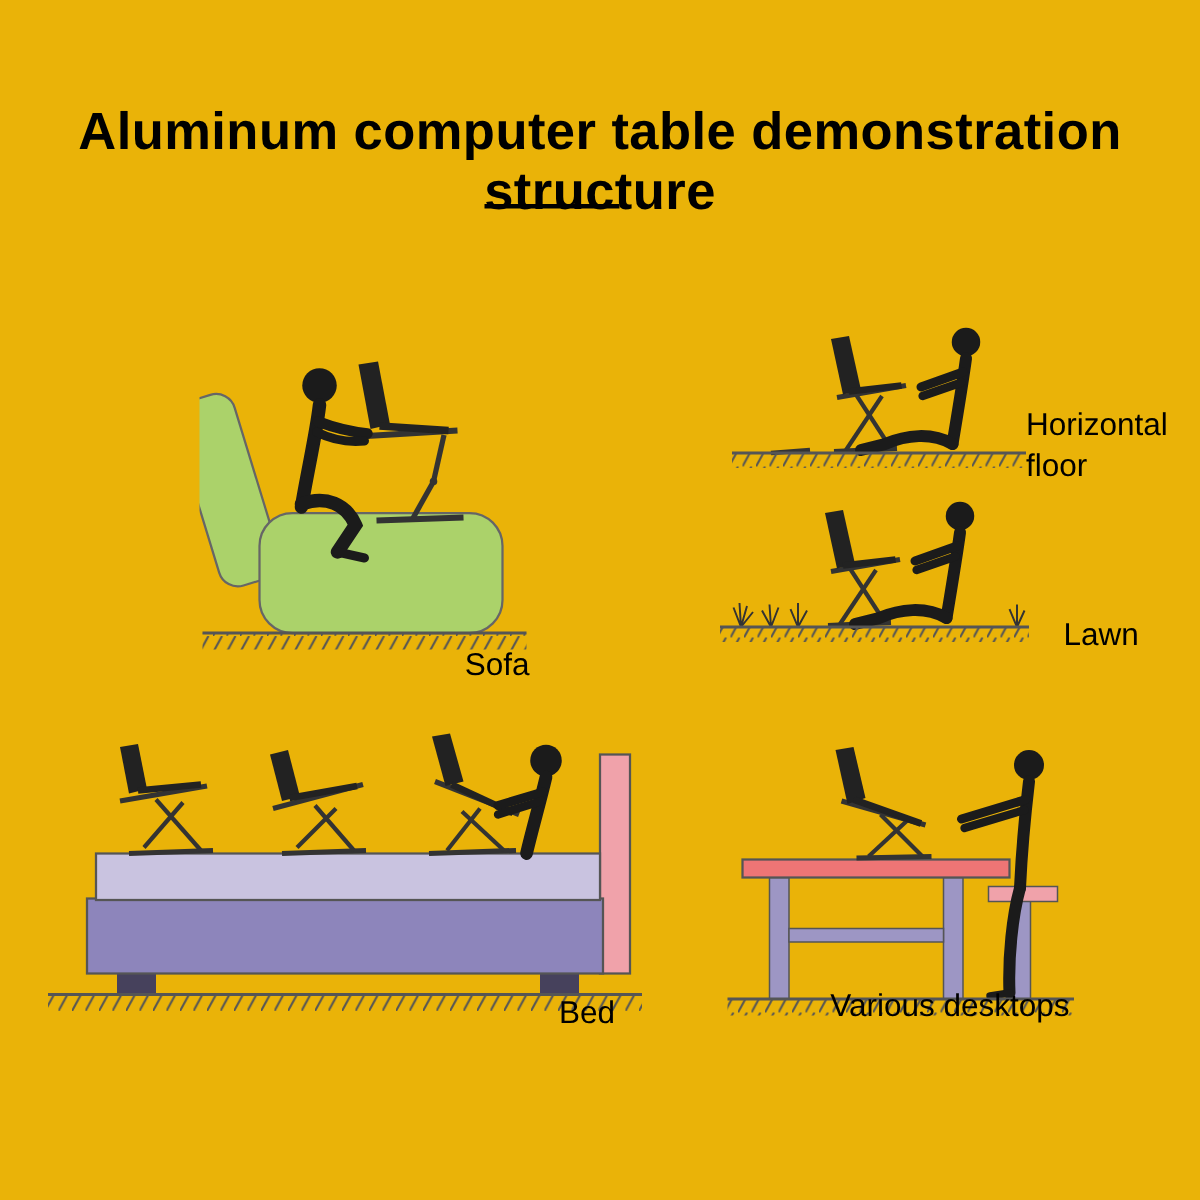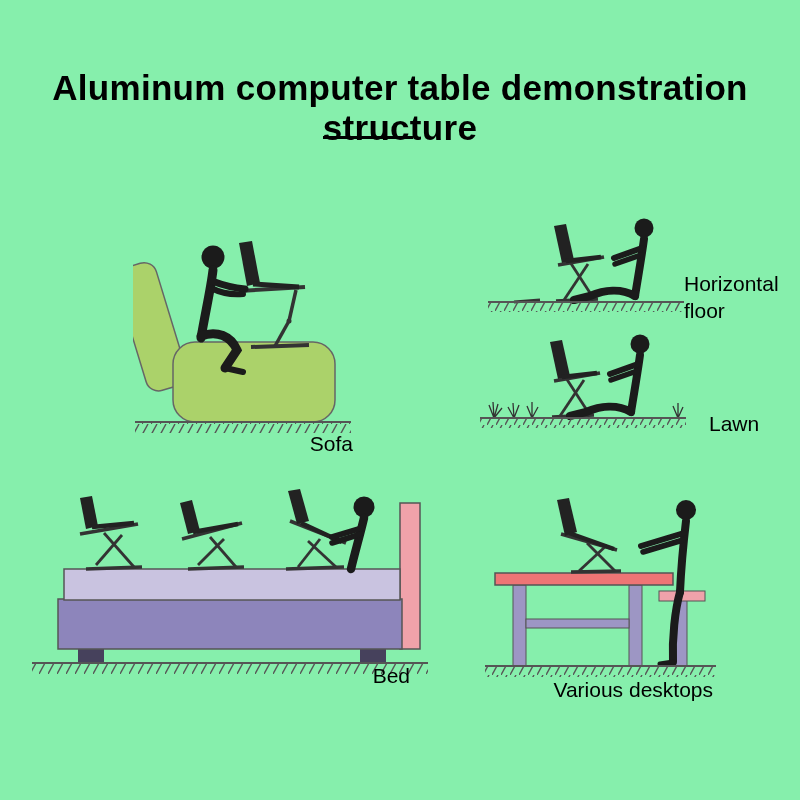--- a/index.html
+++ b/index.html
@@ -2,21 +2,21 @@
 <html><head>
 <meta charset="utf-8">
 <style>
   * { margin: 0; padding: 0; box-sizing: border-box; }
   html, body { background: #ffffff; }
   body { font-family: "Liberation Sans", sans-serif; }
   .canvas {
     position: relative;
     width: 800px;
     height: 800px;
-    background: #86efac;
+    background: #eab308;
     overflow: hidden;
   }
   .title {
     position: absolute;
     left: 0; top: 68px;
     width: 100%;
     text-align: center;
     font-size: 35px;
     font-weight: bold;
     color: #000000;
@@ -230,15 +230,15 @@
         <path d="M197,104 C192,122 189,150 190,174" stroke-width="8"></path>
         <path d="M190,174 L177,176" stroke-width="5"></path>
       </g>
 
       <g>
         <line x1="2" y1="178" x2="233" y2="178" stroke="#555555" stroke-width="2"></line>
         <rect x="2" y="178" width="231" height="11" fill="url(#hatch)"></rect>
       </g>
     </svg>
   </div>
-  <div class="scene-label center" style="left:473px; top:676px; width:240px;">Various desktops</div>
+  <div class="scene-label center" style="left:473px; top:657px; width:240px;">Various desktops</div>
 
 </div>
 
 </body></html>

